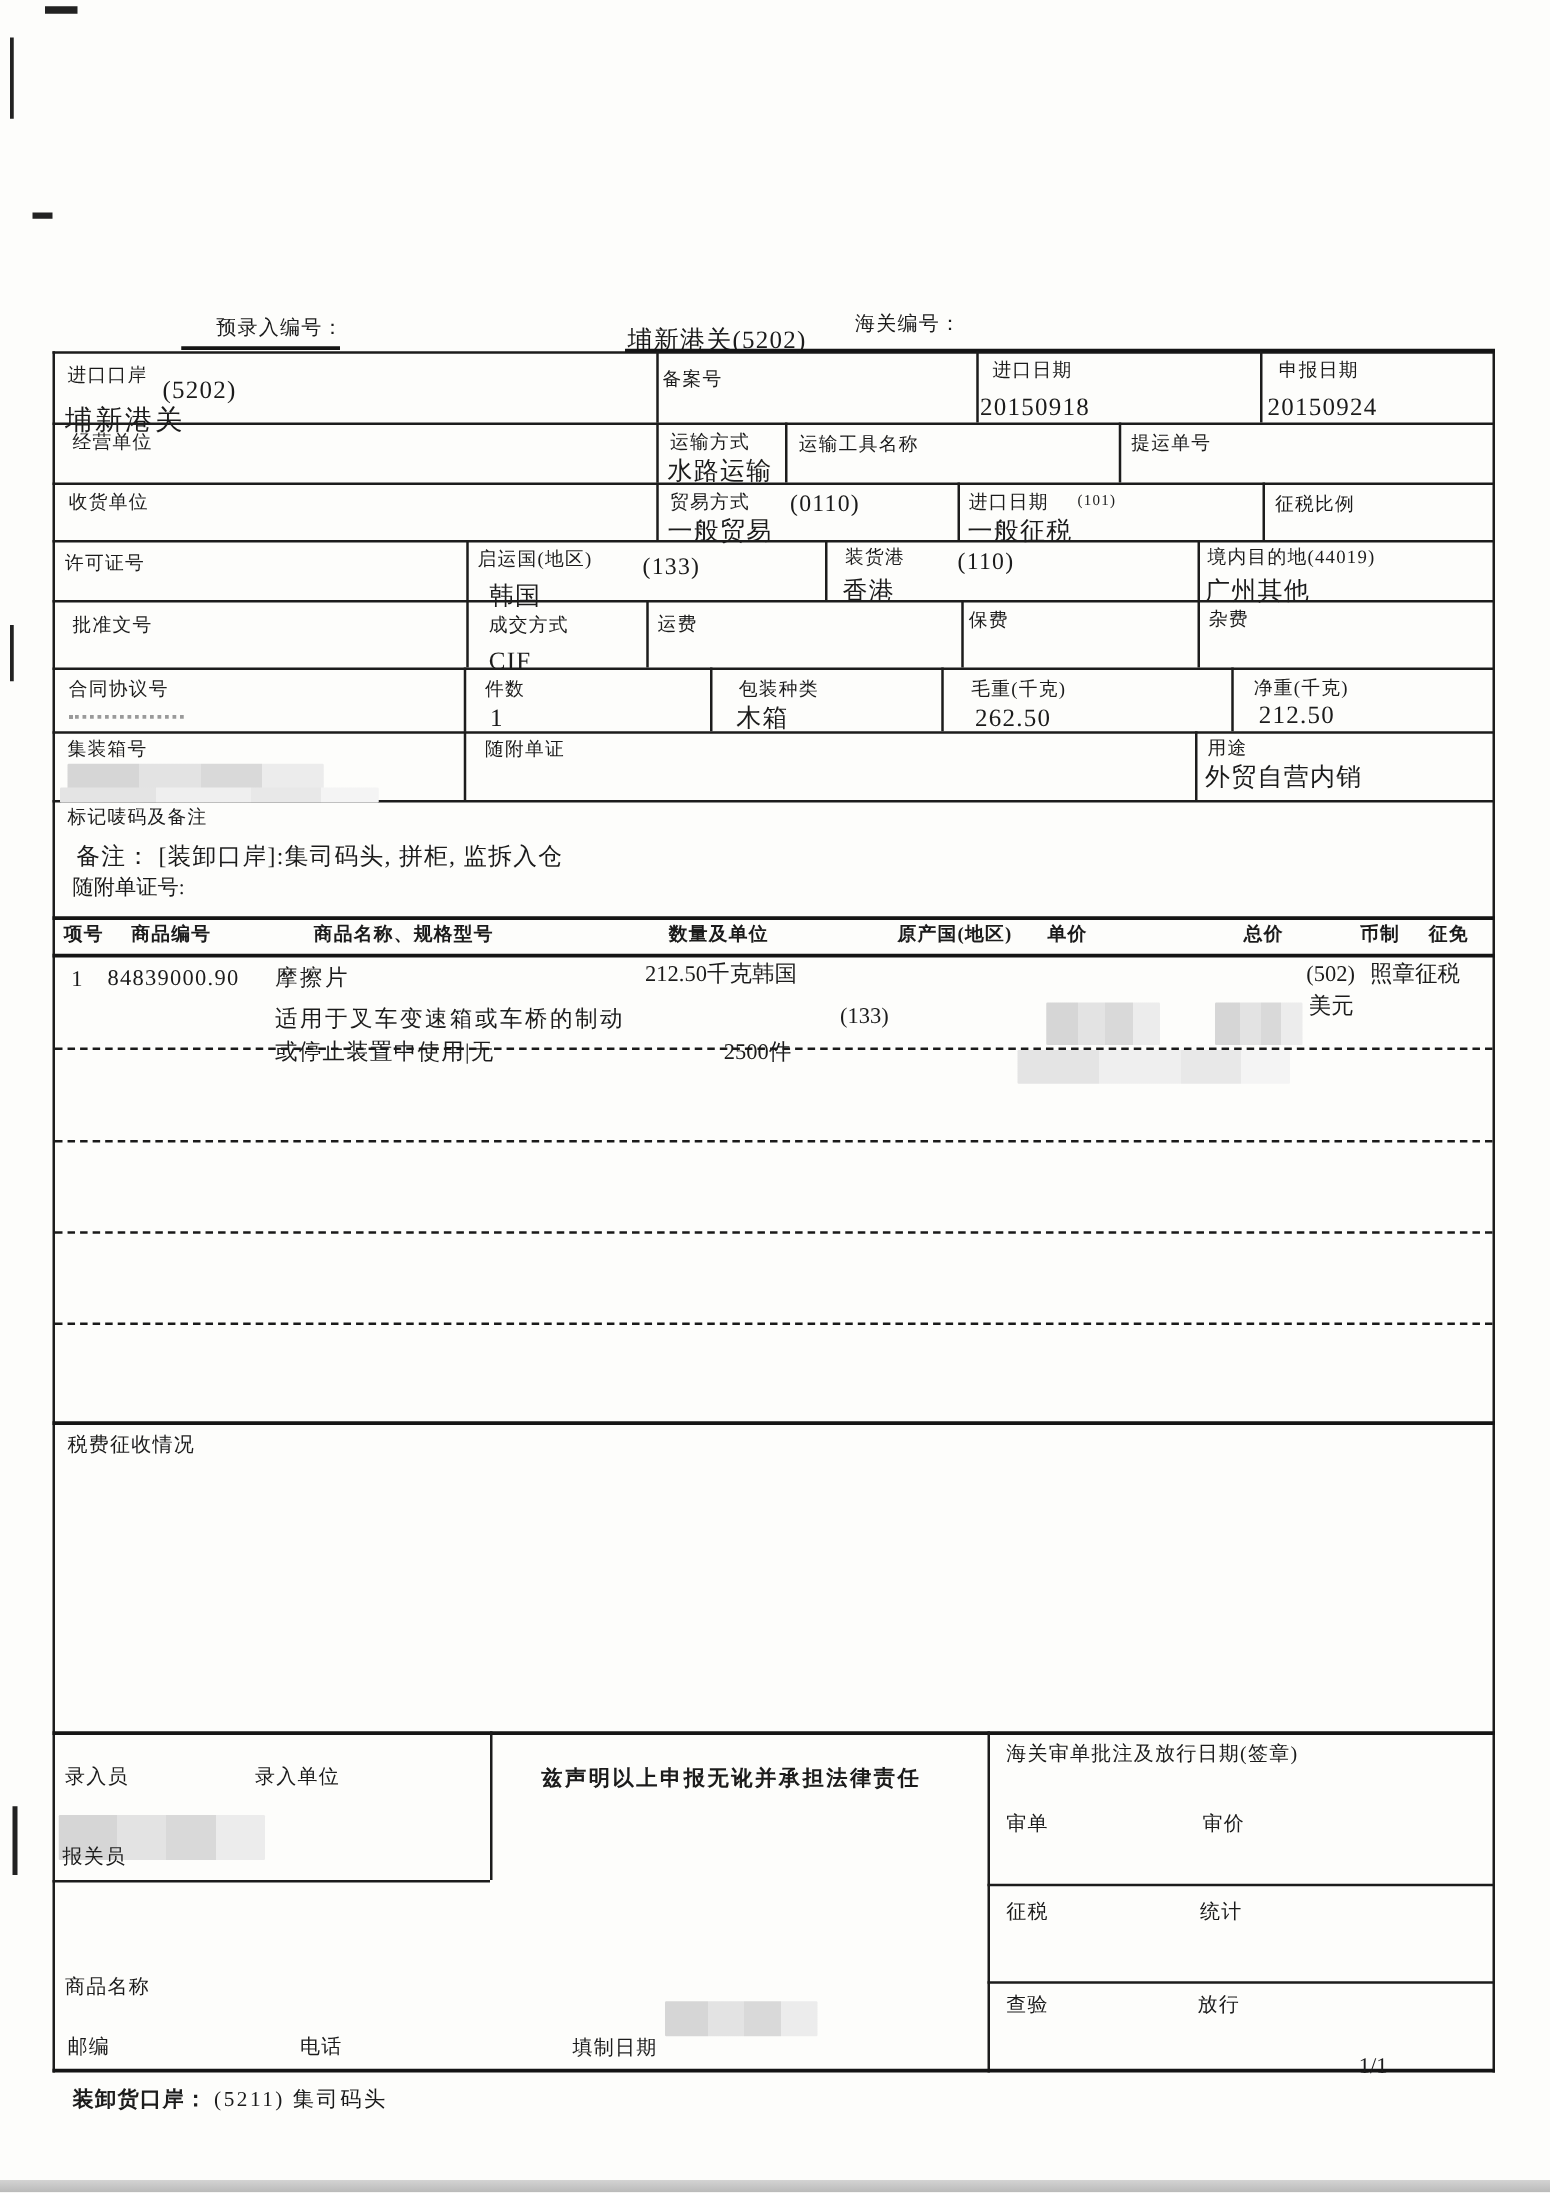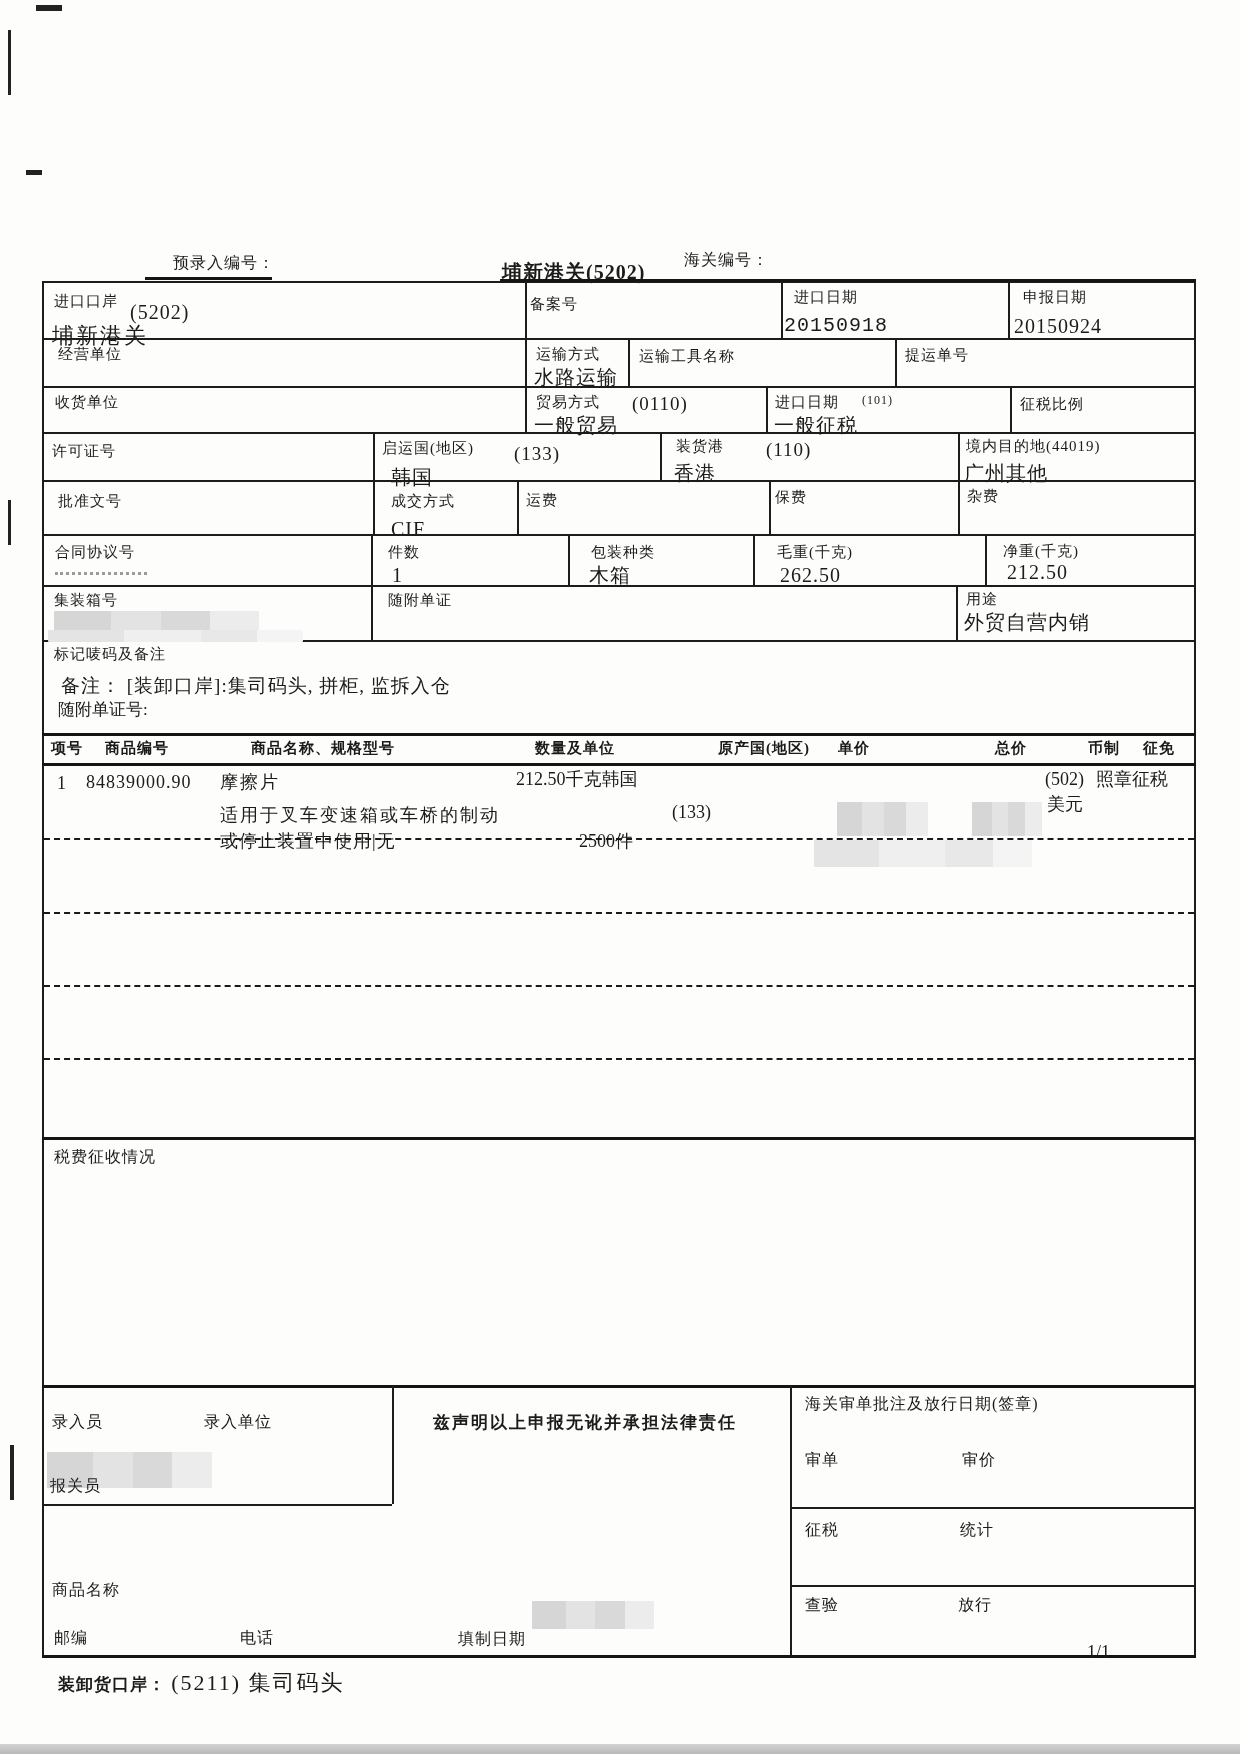--- a/index.html
+++ b/index.html
@@ -30,34 +30,34 @@
   <div class="artifact" style="left:36px;top:5px;width:26px;height:6px;"></div>
   <div class="artifact" style="left:8px;top:30px;width:3px;height:65px;"></div>
   <div class="artifact" style="left:26px;top:170px;width:16px;height:5px;"></div>
   <div class="artifact" style="left:8px;top:500px;width:3px;height:45px;"></div>
   <div class="artifact" style="left:10px;top:1445px;width:4px;height:55px;"></div>
   <div style="position:absolute;left:0;top:1744px;width:1240px;height:10px;background:linear-gradient(180deg,#c9c9c9,#a8a8a8);opacity:.8;"></div>
 
 
   <div class="t lbl" style="left:173px;top:254px;">预录入编号：</div>
   <div class="t lbl" style="left:684px;top:251px;">海关编号：</div>
-  <div class="t" style="left:502px;top:261px;font-size:20px;font-weight:bold;letter-spacing:1px;">埔新港关(5202)</div>
+  <div class="t" style="left:502px;top:261px;font-size:20px;font-weight:normal;letter-spacing:1px;">埔新港关(5202)</div>
 
   <div class="vl" style="left:42px;top:281px;height:1377px;"></div>
   <div class="vl" style="left:1194px;top:281px;height:1377px;"></div>
   <div class="hl" style="left:42px;top:281px;width:1154px;"></div>
   <div class="hl3" style="left:145px;top:277px;width:127px;"></div>
   <div class="hl3" style="left:500px;top:279px;width:696px;"></div>
 
   <div class="t lbl-s" style="left:54px;top:293px;">进口口岸</div>
   <div class="t val" style="left:130px;top:301px;">(5202)</div>
   <div class="t" style="left:52px;top:324px;font-size:22px;letter-spacing:2px;">埔新港关</div>
   <div class="t lbl-s" style="left:530px;top:296px;">备案号</div>
   <div class="t lbl-s" style="left:794px;top:289px;">进口日期</div>
-  <div class="t val" style="left:784px;top:315px;font-family:Liberation Mono, monospace;">20150918</div>
+  <div class="t val" style="left:784px;top:315px;">20150918</div>
   <div class="t lbl-s" style="left:1023px;top:289px;">申报日期</div>
   <div class="t val" style="left:1014px;top:315px;">20150924</div>
   <div class="vl" style="left:525px;top:281px;height:57px;"></div>
   <div class="vl" style="left:781px;top:281px;height:57px;"></div>
   <div class="vl" style="left:1008px;top:281px;height:57px;"></div>
   <div class="hl" style="left:42px;top:338px;width:1154px;"></div>
 
   <div class="t lbl-s" style="left:58px;top:346px;">经营单位</div>
   <div class="t lbl-s" style="left:536px;top:346px;">运输方式</div>
   <div class="t val" style="left:534px;top:366px;">水路运输</div>
@@ -194,16 +194,16 @@
   <div class="t lbl" style="left:805px;top:1521px;">征税</div>
   <div class="t lbl" style="left:960px;top:1521px;">统计</div>
   <div class="hl" style="left:790px;top:1585px;width:406px;"></div>
   <div class="t lbl" style="left:805px;top:1596px;">查验</div>
   <div class="t lbl" style="left:958px;top:1596px;">放行</div>
 
   <div class="hl3" style="left:42px;top:1655px;width:1154px;"></div>
   <div class="t" style="left:1087px;top:1643px;font-size:18px;background:transparent;">1/1</div>
   <div class="t" style="left:58px;top:1671px;font-size:17px;font-weight:bold;letter-spacing:1px;">
     <span>装卸货口岸：</span>
-    <span style="font-size:22px;font-weight:normal;letter-spacing:2px;">(5211) 集司码头</span>
+    <span style="font-size:17px;font-weight:normal;letter-spacing:2px;">(5211) 集司码头</span>
   </div>
 
 </div>
 
 </body></html>

